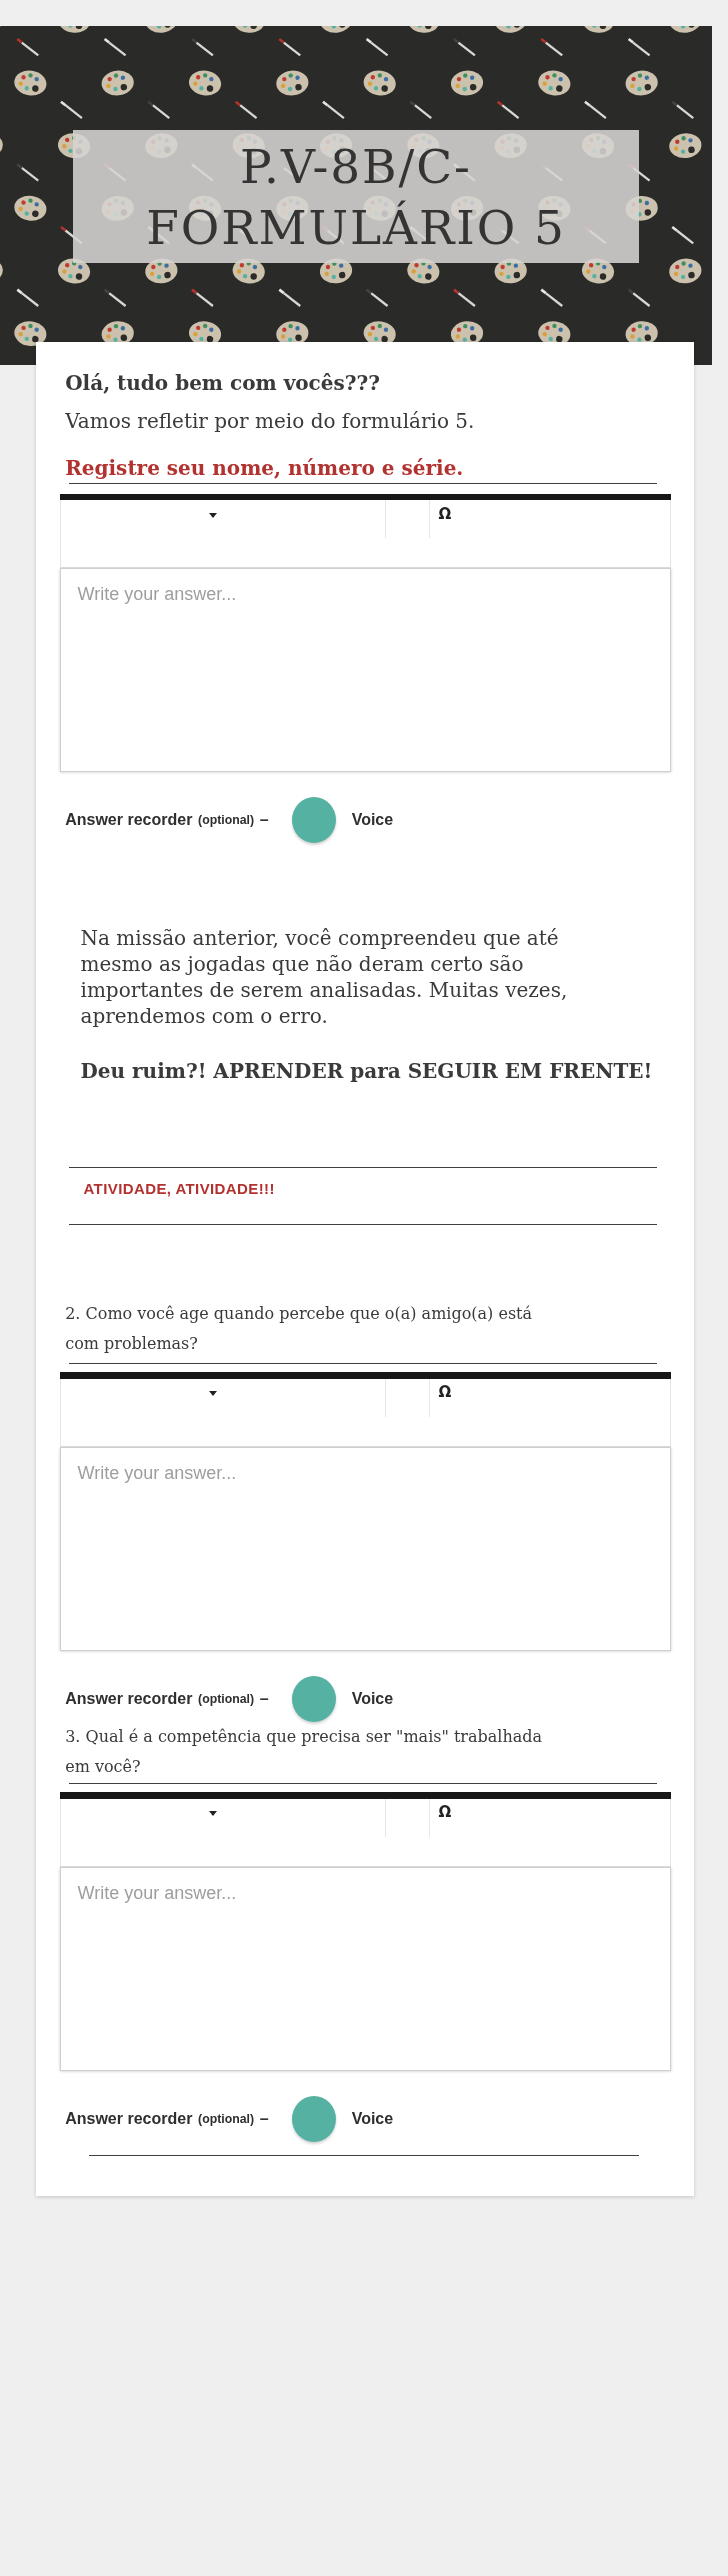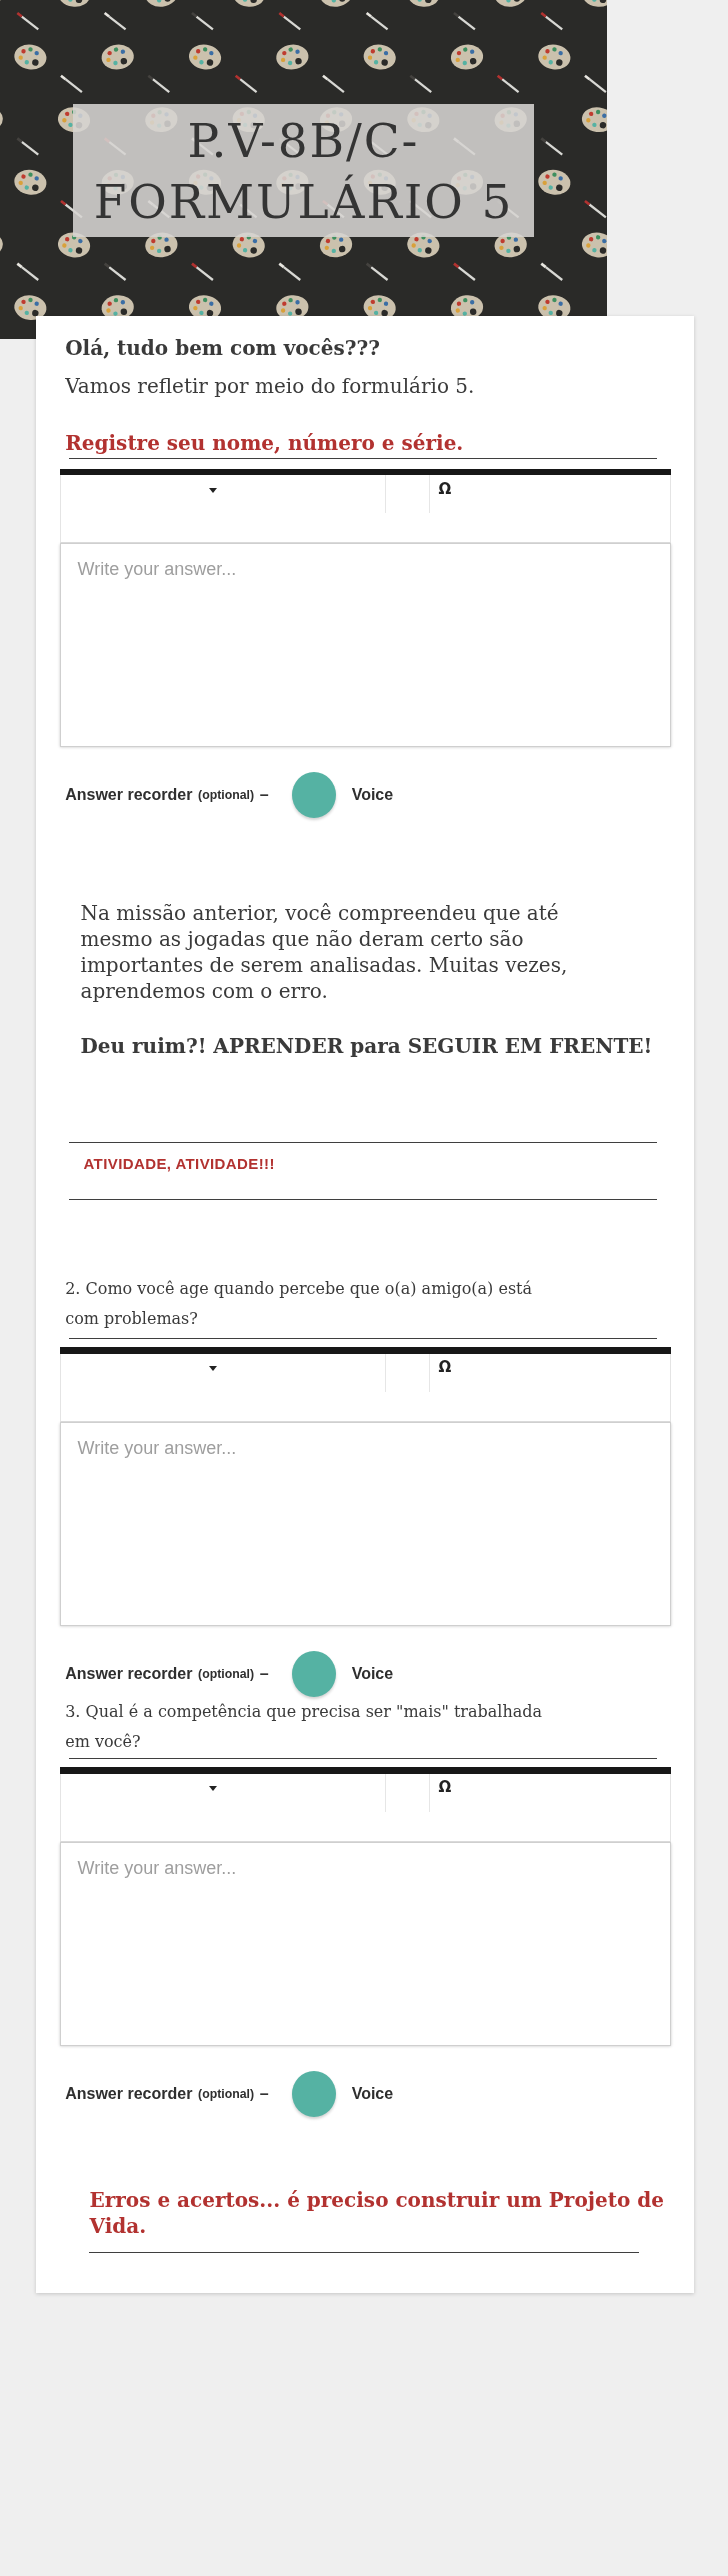--- a/index.html
+++ b/index.html
@@ -10,38 +10,38 @@
     --header-bg:#2a2a28;
   }
   *{margin:0;padding:0;box-sizing:border-box;}
   body{
     width:729px;margin:0;background:var(--page-bg);
     font-family:"Liberation Sans",sans-serif;color:var(--ink);
   }
   .preline{white-space:pre-line;}
   
   .header{
-    position:relative;width:607px;height:339px;
-    background:var(--header-bg);overflow:hidden;
+    position:relative;width:712px;height:339px;
+    background:var(--header-bg);overflow:hidden;margin-top:26px;
   }
   .header svg{position:absolute;left:0;top:0;}
   .banner{
     position:absolute;left:73px;right:73px;top:104px;height:133px;
     background:rgba(214,212,209,0.88);
     display:flex;align-items:center;justify-content:center;text-align:center;
   }
   .banner-title{
     font-family:"DejaVu Serif",serif;font-size:47px;line-height:61px;
     letter-spacing:1.9px;color:#343434;
   }
   
   .card{
     position:relative;z-index:2;width:658px;margin:-23px auto 31px auto;
     background:#ffffff;box-shadow:0 0.9px 3.8px rgba(0,0,0,0.18);
-    padding:19px 24px 40px 24px;
+    padding:28px 24px 40px 24px;
   }
   .serif{font-family:"DejaVu Serif",serif;font-size:20px;line-height:26px;color:#3a3a3a;}
   .indent1{margin-left:5.7px;}
   .indent2{margin-left:21px;}
   .bold{font-weight:bold;}
   .red{color:var(--red);}
   .question{font-family:"DejaVu Serif",serif;font-size:16px;line-height:30px;color:#3a3a3a;margin-left:5.7px;}
   hr.dark{border:none;border-top:1.9px solid #3f3f3f;width:588px;margin-left:9.5px;}
   hr.short{width:550px;margin-left:29px;}
   .activity-heading{
@@ -876,21 +876,21 @@
   <div class="banner">
     <div class="banner-title preline">P.V-8B/C-
 FORMULÁRIO 5</div>
   </div>
 </div>
 
 <div class="card">
 
   <div class="serif bold indent1">Olá, tudo bem com vocês???</div>
   <div class="serif indent1" style="margin-top:12.3px">Vamos refletir por meio do formulário 5.</div>
-  <div class="serif bold red indent1" style="margin-top:31px">Registre seu nome, número e série.</div>
+  <div class="serif bold red indent1" style="margin-top:21px">Registre seu nome, número e série.</div>
 
   <hr class="dark" style="margin-top:1.9px">
 
   <div class="editor" style="margin-top:9.5px">
     <div class="editor-topbar"></div>
     <div class="editor-toolbar">
       <span class="caret"></span>
       <span class="tb-sep sep1"></span>
       <span class="tb-sep sep2"></span>
       <button class="omega">Ω</button>
@@ -961,19 +961,17 @@
   </div>
 
   <div class="recorder" style="margin-top:25px">
     <span class="rec-label">Answer recorder</span>
     <span class="rec-optional">(optional)</span>
     <span class="rec-dash">–</span>
     <button class="rec-circle"></button>
     <span class="rec-voice">Voice</span>
   </div>
 
-  <div class="serif bold red preline" style="margin-top:70px;margin-left:30px">Erros e acertos... é preciso construir um Projeto de
-Vida.</div>
 
   <hr class="dark short" style="margin-top:13.3px">
 
 </div>
 
 
 </body></html>

